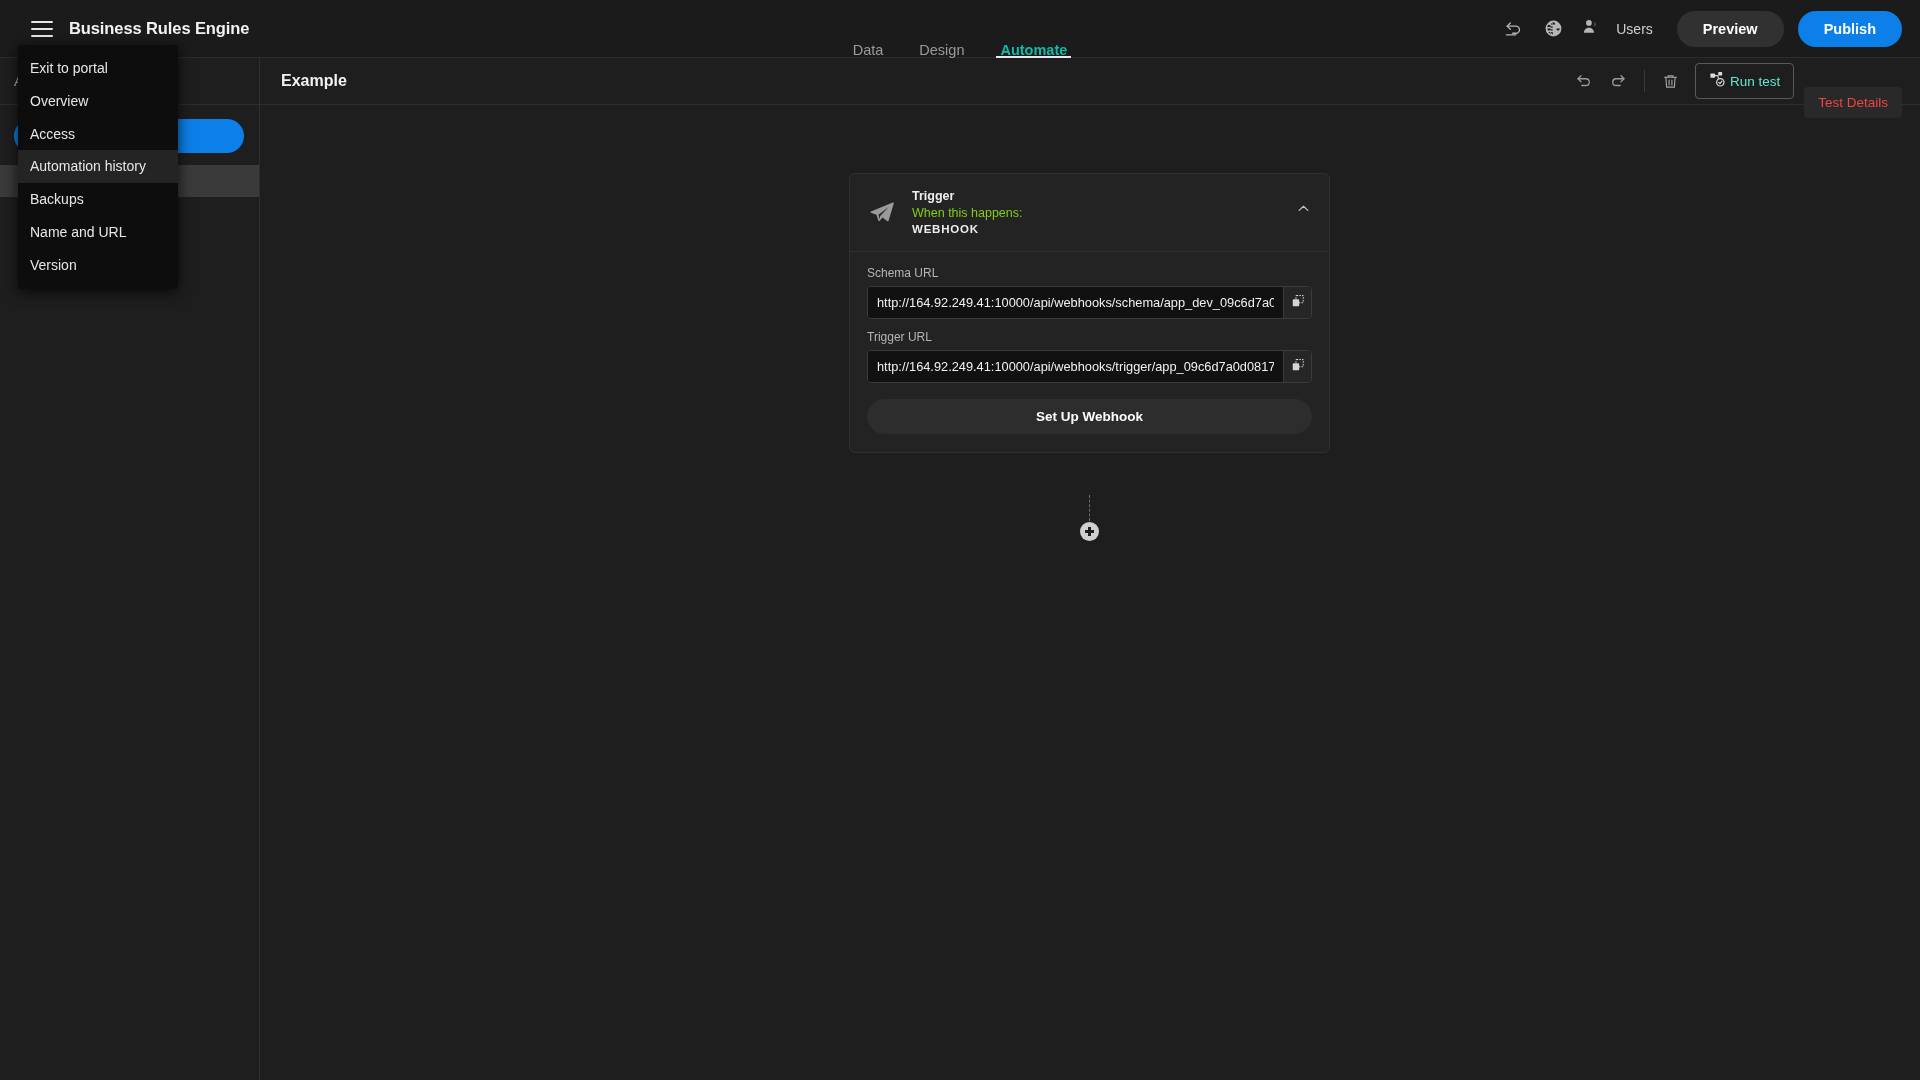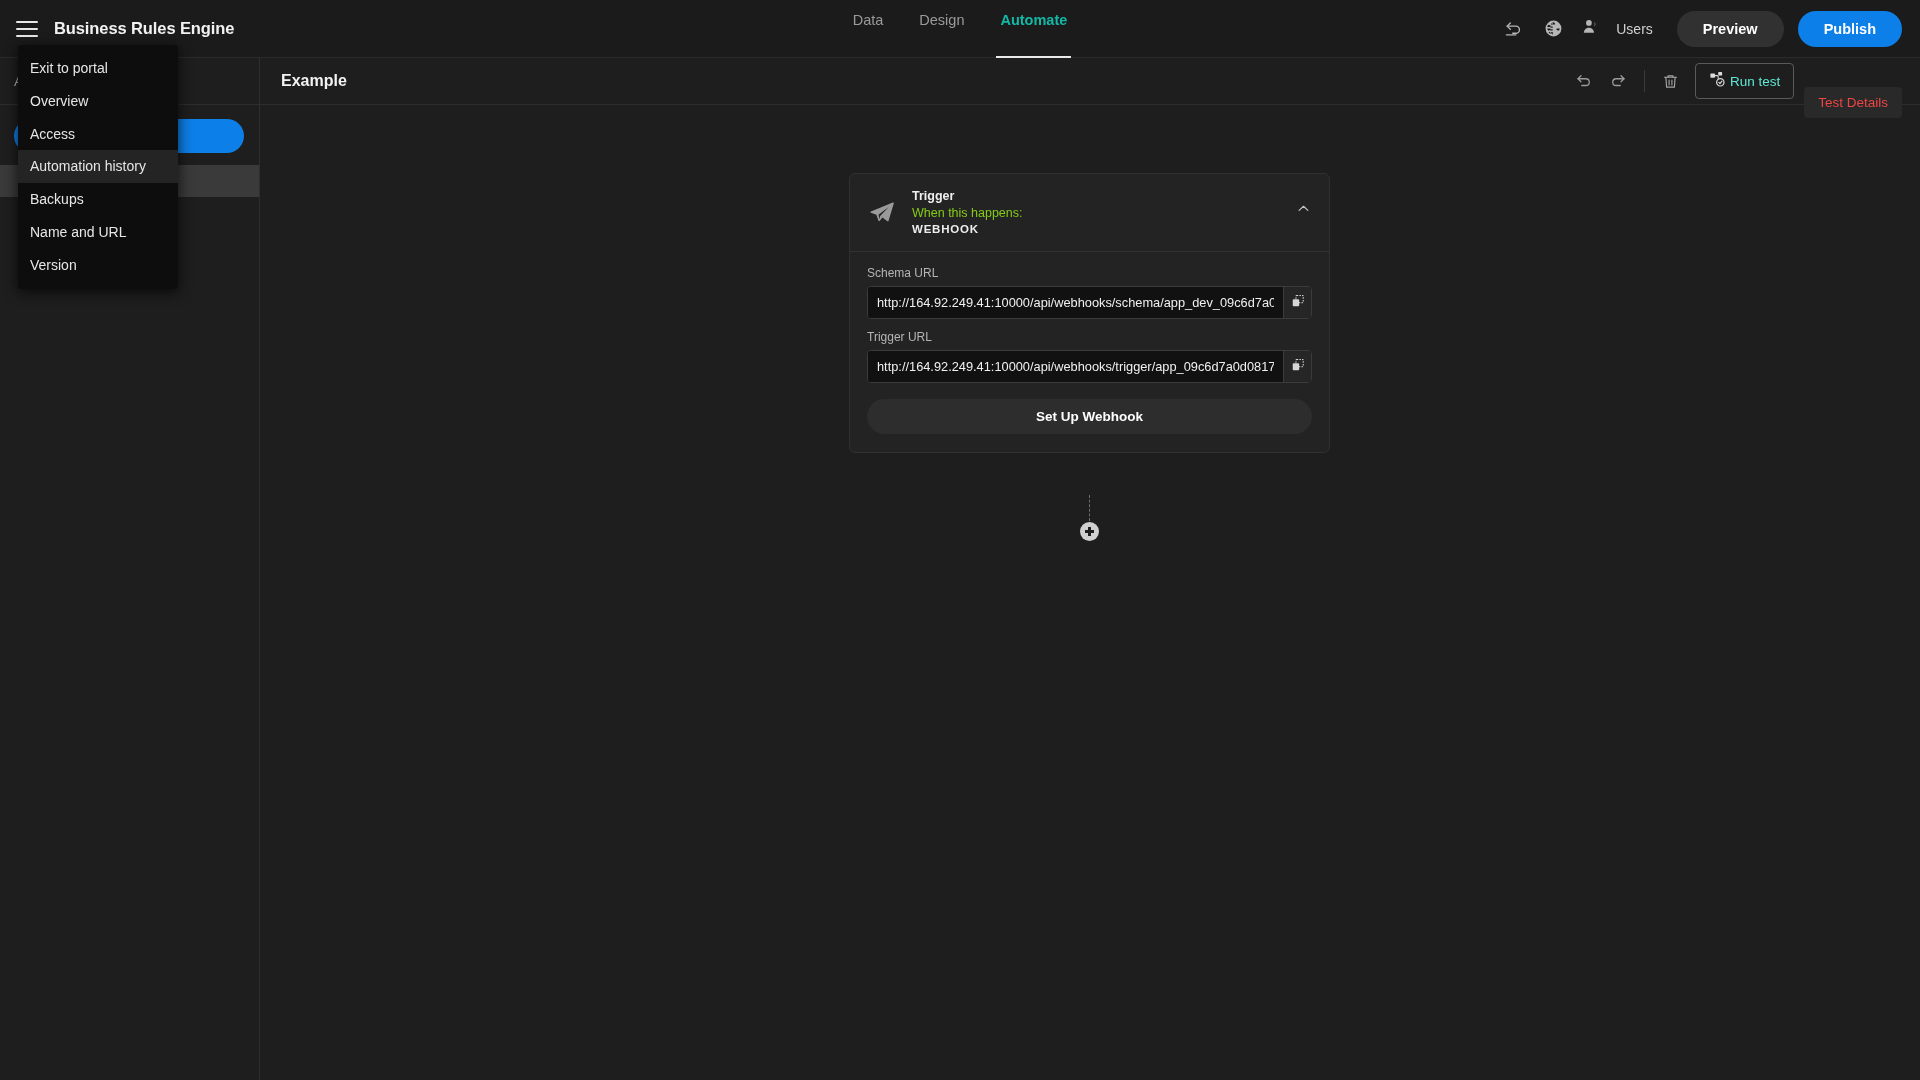--- a/index.html
+++ b/index.html
@@ -13,40 +13,40 @@
 
   
   .topbar {
     position: absolute; top: 0; left: 0;
     width: 1920px; height: 58px;
     background: #1b1b1b;
     border-bottom: 1px solid #2c2c2c;
     display: flex; align-items: center;
     z-index: 40;
   }
-  .topbar-left { display: flex; align-items: center; padding-left: 14px; gap: 14px; }
+  .topbar-left { display: flex; align-items: center; padding-left: 14px; gap: 14px; margin-left: 15px; }
   .hamburger {
     width: 26px; height: 26px;
     display: flex; flex-direction: column; justify-content: center;
     gap: 5px; cursor: pointer; padding: 0 2px;
   }
   .hamburger span { display: block; height: 2px; background: #e8e8e8; border-radius: 1px; }
   .app-title {
     font-size: 16.5px; font-weight: bold; color: #f2f2f2;
     letter-spacing: -0.1px; white-space: nowrap;
   }
 
   .topbar-center {
     position: absolute; left: 0; right: 0;
     display: flex; justify-content: center; align-items: flex-end;
     gap: 36px; height: 58px;
   }
   .tab {
     font-size: 14.5px; color: #9a9a9a; cursor: pointer;
-    padding-bottom: 30px; position: relative; line-height: 1;
+    padding-bottom: 0; position: relative; line-height: 1;
     display: flex; align-items: flex-end; height: 100%;
   }
   .tab.active { color: #14b8a6; font-weight: bold; }
   .tab.active::after {
     content: ""; position: absolute; left: -4px; right: -4px; bottom: 0;
     height: 2px; background: #e9e9e9;
   }
 
   .topbar-right {
     position: absolute; right: 18px;

